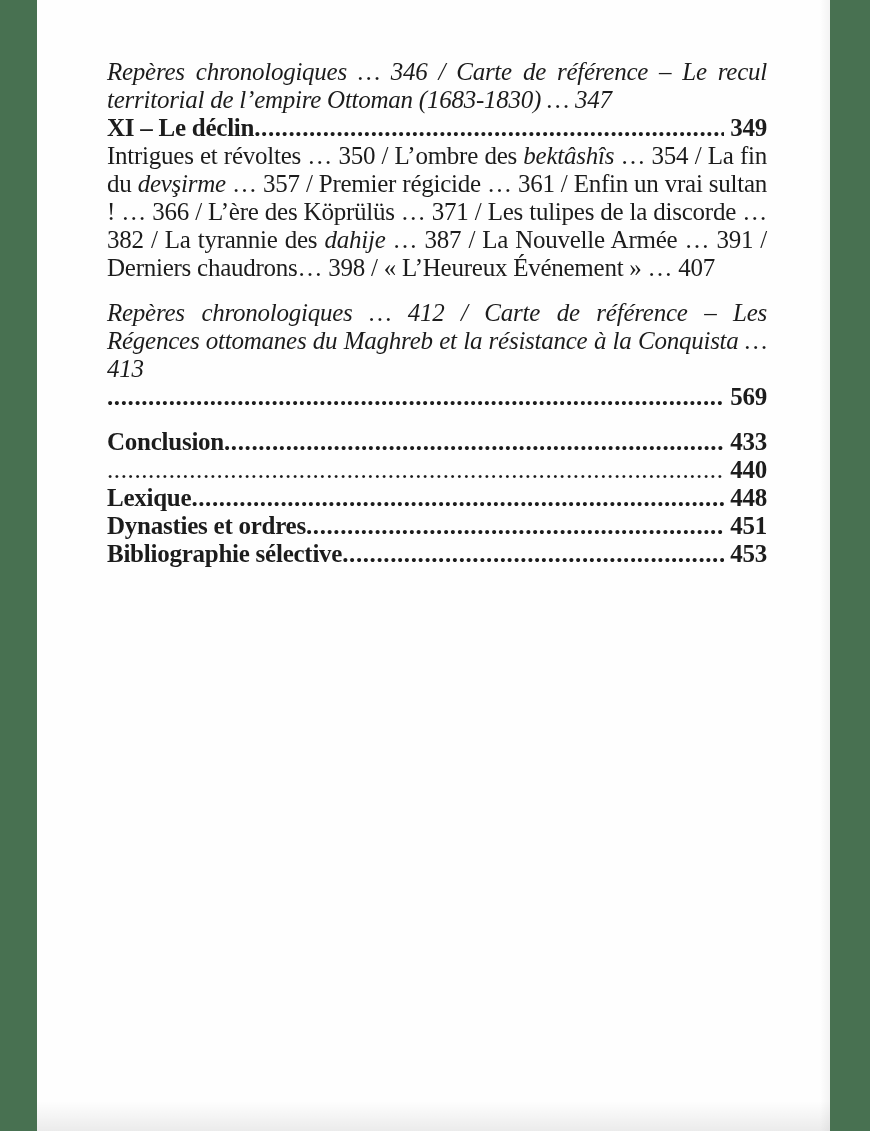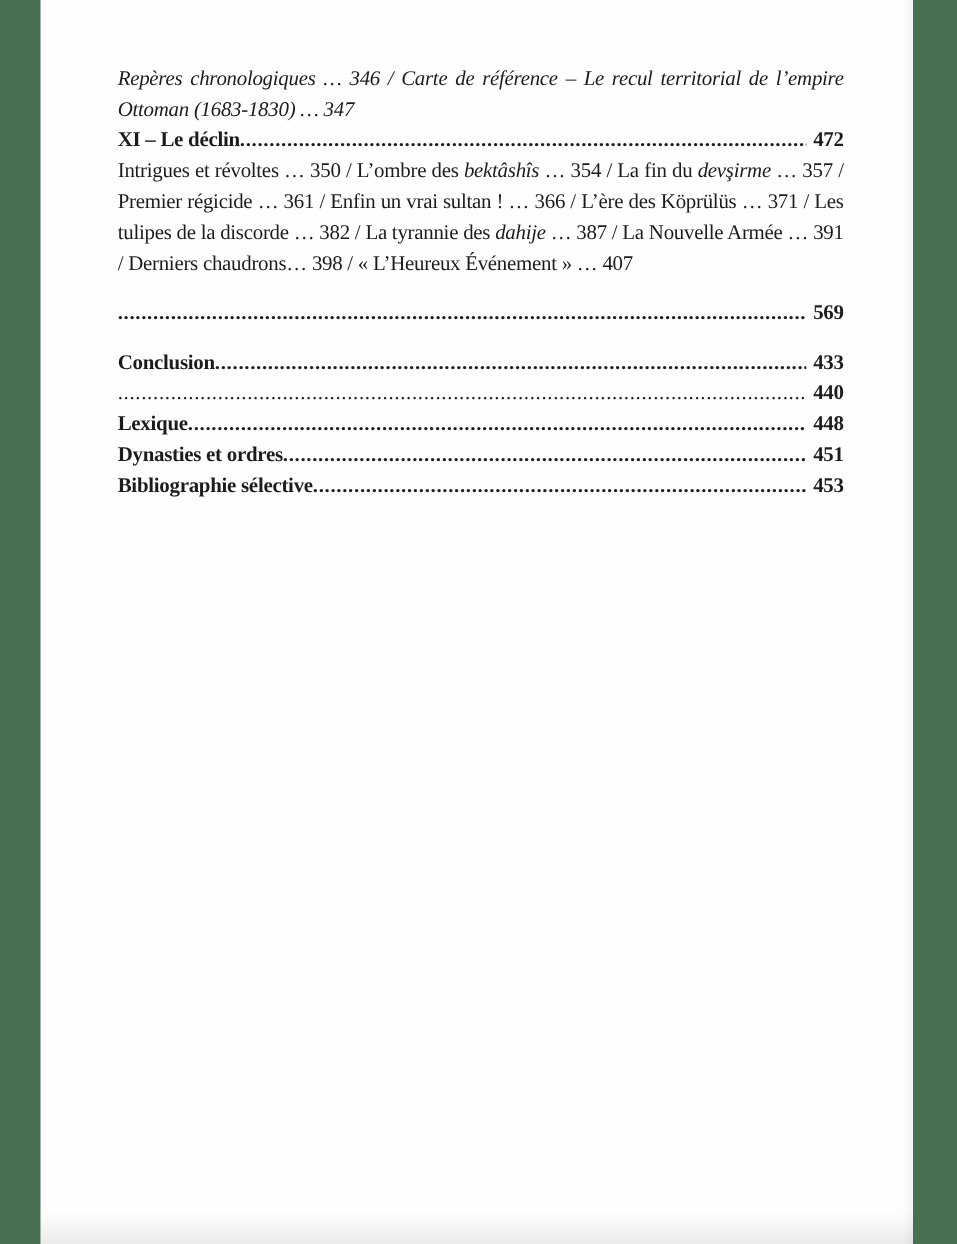--- a/index.html
+++ b/index.html
@@ -24,21 +24,21 @@
     position: absolute; top: 0; bottom: 0; right: 0; width: 10px;
     background: linear-gradient(to right, rgba(0,0,0,0), rgba(0,0,0,0.045));
   }
   .page-bottom-shade {
     position: absolute; left: 0; right: 0; bottom: 0; height: 30px;
     background: linear-gradient(to bottom, rgba(0,0,0,0), rgba(0,0,0,0.075));
   }
   .content {
     position: absolute;
     left: 70px; right: 63px; top: 58px;
-    font-size: 19px;
+    font-size: 25px;
     line-height: 28px;
     letter-spacing: -0.25px;
     color: #1c1c1c;
   }
   .section + .section { margin-top: 17px; }
   .para { margin: 0; text-align: justify; }
   .para.italic { font-style: italic; }
   .i { font-style: italic; }
   .b { font-weight: bold; }
   .tocline {
@@ -61,25 +61,26 @@
 <div class="spine spine-left" style="background: rgb(72, 113, 81);"></div>
 <div class="spine spine-right" style="background: rgb(72, 113, 81);"></div>
 
 <div class="page" style="background: rgb(254, 254, 254);">
   <div class="content" id="toc-root" style="color: rgb(28, 28, 28);">
       <div class="section">
         <p class="para italic"><span class="">Repères chronologiques … 346 / Carte de référence – Le recul territorial de l’empire Ottoman (1683-1830) … 347</span></p>
         <div class="tocline">
           <span class="label"><span class="b">XI – Le déclin</span></span>
           <span class="dots b">................................................................................................................................................................................................................................................</span>
-          <span class="pg">472</span>
+          <span class="pg">349</span>
         </div>
         <p class="para"><span class="">Intrigues et révoltes … 350 / L’ombre des </span><span class="i ">bektâshîs</span><span class=""> … 354 / La fin du </span><span class="i ">devşirme</span><span class=""> … 357 / Premier régicide … 361 / Enfin un vrai sultan ! … 366 / L’ère des Köprülüs … 371 / Les tulipes de la discorde … 382 / La tyrannie des </span><span class="i ">dahije</span><span class=""> … 387 / La Nouvelle Armée … 391 / Derniers chaudrons… 398 / « L’Heureux Événement » … 407</span></p>
       </div>
       <div class="section">
+        <p class="para italic"><span class="">Repères chronologiques … 412 / Carte de référence – Les Régences ottomanes du Maghreb et la résistance à la Conquista … 413</span></p>
         <div class="tocline">
           <span class="dots b">................................................................................................................................................................................................................................................</span>
           <span class="pg">569</span>
         </div>
       </div>
       <div class="section">
         <div class="tocline">
           <span class="label"><span class="b">Conclusion</span></span>
           <span class="dots b">................................................................................................................................................................................................................................................</span>
           <span class="pg">433</span>

